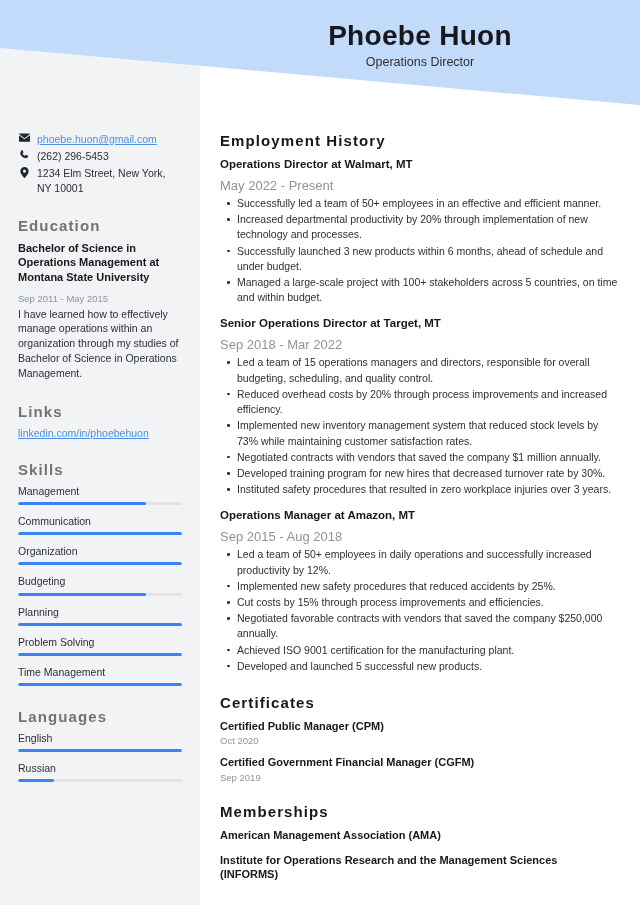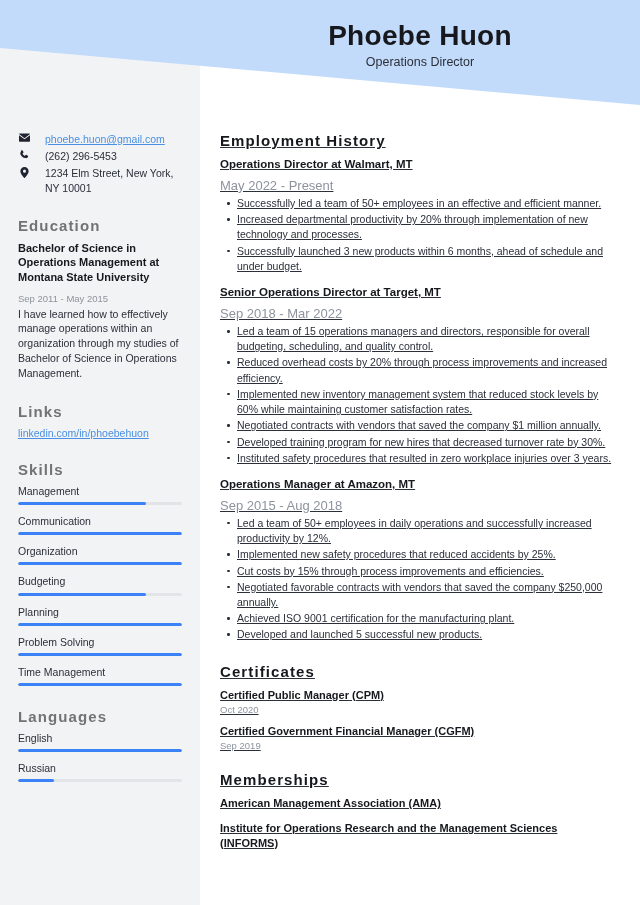--- a/index.html
+++ b/index.html
@@ -48,21 +48,21 @@
   }
   
   .side-inner {
     position:absolute; left:0; top:132px;
     width:200px;
     padding:0 18px 0 18px;
     z-index:2;
   }
   .contact-row {
     display:flex; align-items:flex-start;
-    gap:15px;
+    gap:7px;
     margin-bottom:3px;
     font-size:10.5px;
     line-height:1.35;
     color:#2b2f3a;
   }
   .contact-icon {
     width:12px; flex:0 0 12px;
     display:flex; align-items:center; justify-content:center;
     padding-top:1px;
     color:#1f2430;
@@ -133,21 +133,21 @@
     width:440px;
     padding:0 22px 0 20px;
     z-index:2;
   }
   .main-h {
     font-size:15px; font-weight:bold;
     letter-spacing:1.1px;
     color:#16181d;
     margin-bottom:8px;
   }
-  .main-section { margin-bottom:20px;text-decoration:underline; }
+  .main-section { margin-bottom:20px; }
   .job { margin-bottom:11px; }
   .job-role {
     font-size:11.5px; font-weight:bold;
     color:#16181d;
     line-height:1.3;
   }
   .job-date {
     font-size:13px;
     color:#8d939e;
     margin-top:6px; margin-bottom:3px;
@@ -322,29 +322,30 @@
     <div class="main-section">
       <div class="main-h">Employment History</div>
       <div id="jobs-list">
           <div class="job">
             <div class="job-role">Operations Director at Walmart, MT</div>
             <div class="job-date">May 2022 - Present</div>
             <ul class="bullets">
               <li>Successfully led a team of 50+ employees in an effective and efficient manner.</li>
               <li>Increased departmental productivity by 20% through implementation of new technology and processes.</li>
               <li>Successfully launched 3 new products within 6 months, ahead of schedule and under budget.</li>
+              <li>Managed a large-scale project with 100+ stakeholders across 5 countries, on time and within budget.</li>
             </ul>
           </div>
           <div class="job">
             <div class="job-role">Senior Operations Director at Target, MT</div>
             <div class="job-date">Sep 2018 - Mar 2022</div>
             <ul class="bullets">
               <li>Led a team of 15 operations managers and directors, responsible for overall budgeting, scheduling, and quality control.</li>
               <li>Reduced overhead costs by 20% through process improvements and increased efficiency.</li>
-              <li>Implemented new inventory management system that reduced stock levels by 60% while maintaining customer satisfaction rates.</li>
+              <li>Implemented new inventory management system that reduced stock levels by 73% while maintaining customer satisfaction rates.</li>
               <li>Negotiated contracts with vendors that saved the company $1 million annually.</li>
               <li>Developed training program for new hires that decreased turnover rate by 30%.</li>
               <li>Instituted safety procedures that resulted in zero workplace injuries over 3 years.</li>
             </ul>
           </div>
           <div class="job">
             <div class="job-role">Operations Manager at Amazon, MT</div>
             <div class="job-date">Sep 2015 - Aug 2018</div>
             <ul class="bullets">
               <li>Led a team of 50+ employees in daily operations and successfully increased productivity by 12%.</li>

